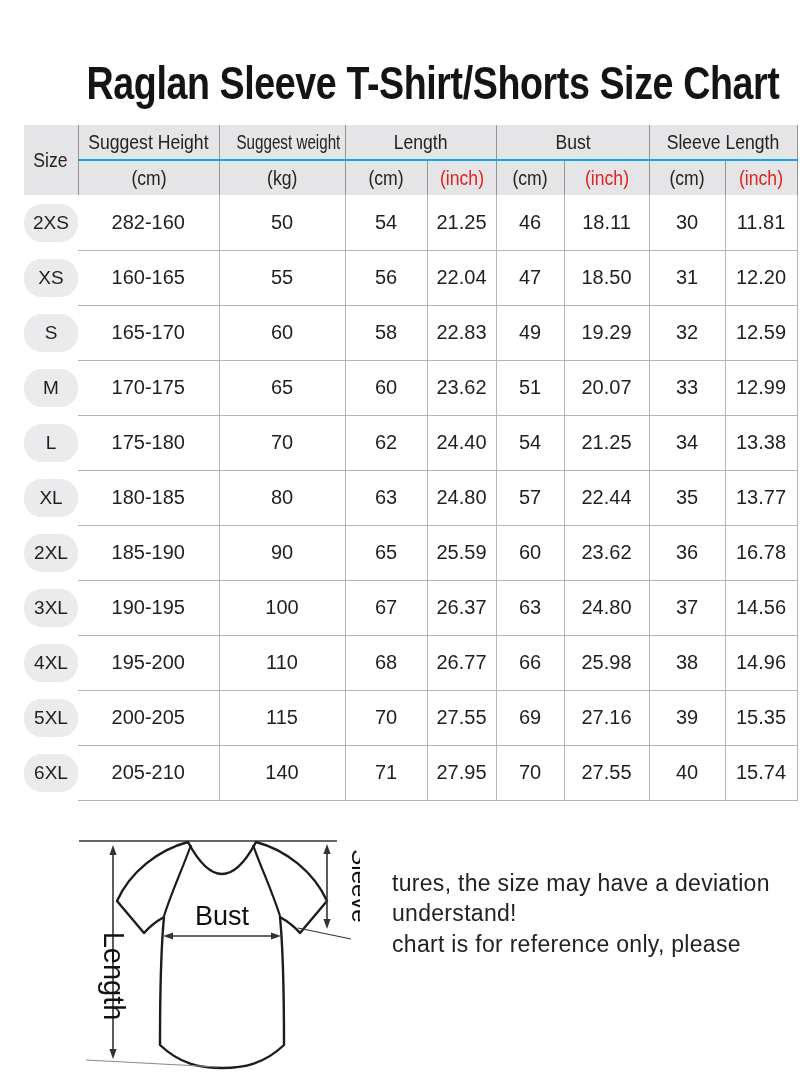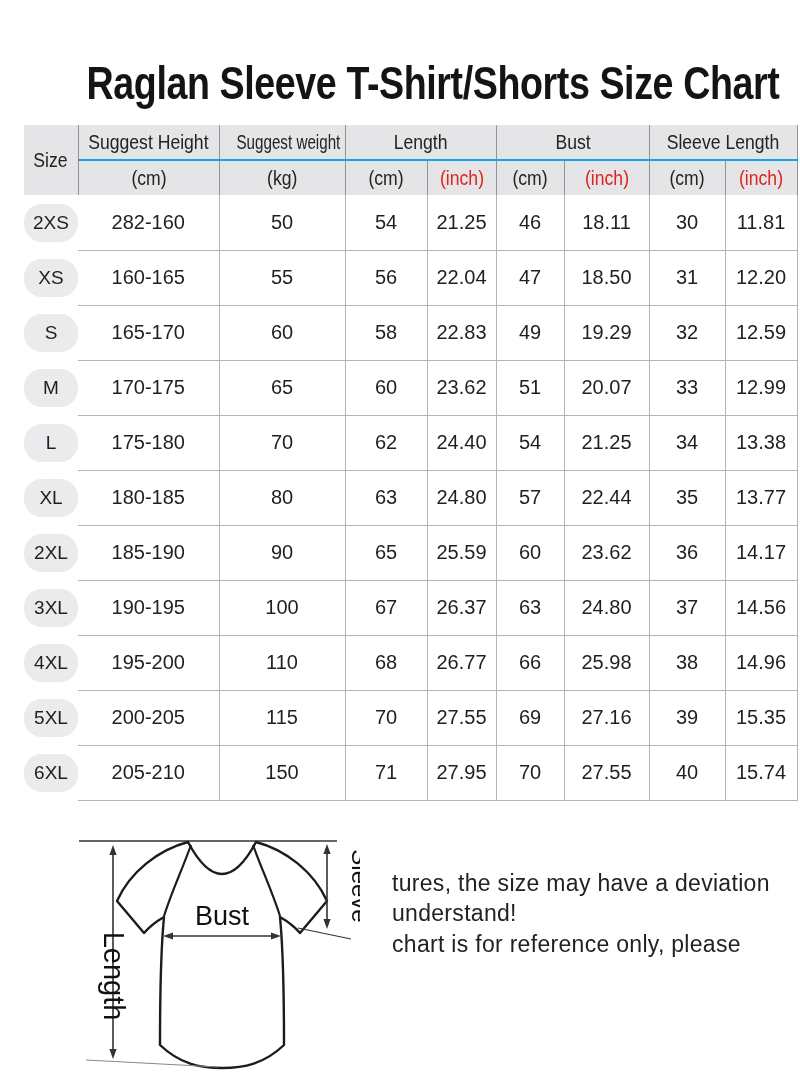--- a/index.html
+++ b/index.html
@@ -157,21 +157,21 @@
           <td class="c-size">
             <div class="size-badge">2XL</div>
           </td>
           <td class="c-val nol">185-190</td>
           <td class="c-val">90</td>
           <td class="c-val">65</td>
           <td class="c-val red">25.59</td>
           <td class="c-val">60</td>
           <td class="c-val red">23.62</td>
           <td class="c-val">36</td>
-          <td class="c-val red lastcol">14.17</td>
+          <td class="c-val red lastcol">16.78</td>
         </tr>
         <tr>
           <td class="c-size">
             <div class="size-badge">3XL</div>
           </td>
           <td class="c-val nol">190-195</td>
           <td class="c-val">100</td>
           <td class="c-val">67</td>
           <td class="c-val red">26.37</td>
           <td class="c-val">63</td>
@@ -203,21 +203,21 @@
           <td class="c-val">69</td>
           <td class="c-val red">27.16</td>
           <td class="c-val">39</td>
           <td class="c-val red lastcol">15.35</td>
         </tr>
         <tr>
           <td class="c-size">
             <div class="size-badge">6XL</div>
           </td>
           <td class="c-val nol">205-210</td>
-          <td class="c-val">150</td>
+          <td class="c-val">140</td>
           <td class="c-val">71</td>
           <td class="c-val red">27.95</td>
           <td class="c-val">70</td>
           <td class="c-val red">27.55</td>
           <td class="c-val">40</td>
           <td class="c-val red lastcol">15.74</td>
         </tr>
       </tbody>
   </table>
 

